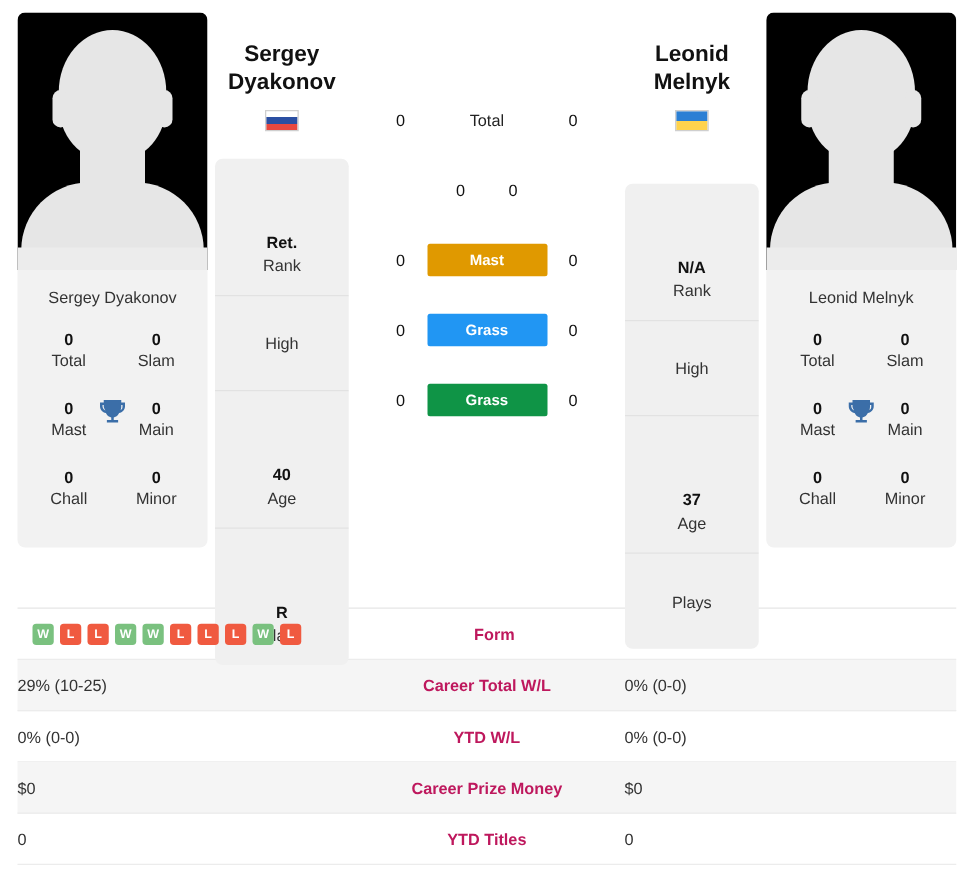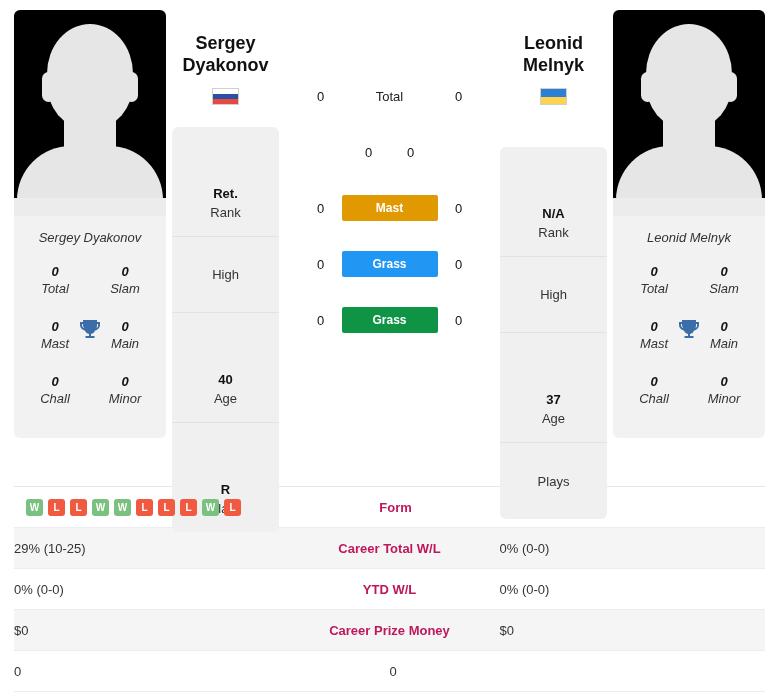--- a/index.html
+++ b/index.html
@@ -20,21 +20,20 @@
     height: 478px;
   }
 
   
   .player-card {
     width: 152px;
     background: #f2f2f2;
     border-radius: 6px;
     overflow: hidden;
     flex: 0 0 152px;
-    font-style: italic;
   }
   .photo {
     width: 100%;
     height: 206px;
     background: #000000;
     position: relative;
     overflow: hidden;
   }
   .silhouette-head {
     position: absolute;
@@ -441,15 +440,16 @@
     <div class="cell-mid">YTD W/L</div>
     <div class="cell-right">0% (0-0)</div>
   </div>
   <div class="stats-row alt">
     <div class="cell-left">$0</div>
     <div class="cell-mid">Career Prize Money</div>
     <div class="cell-right">$0</div>
   </div>
   <div class="stats-row">
     <div class="cell-left">0</div>
+    <div class="cell-mid">YTD Titles</div>
     <div class="cell-right">0</div>
   </div>
 </div>
 
 </body></html>

